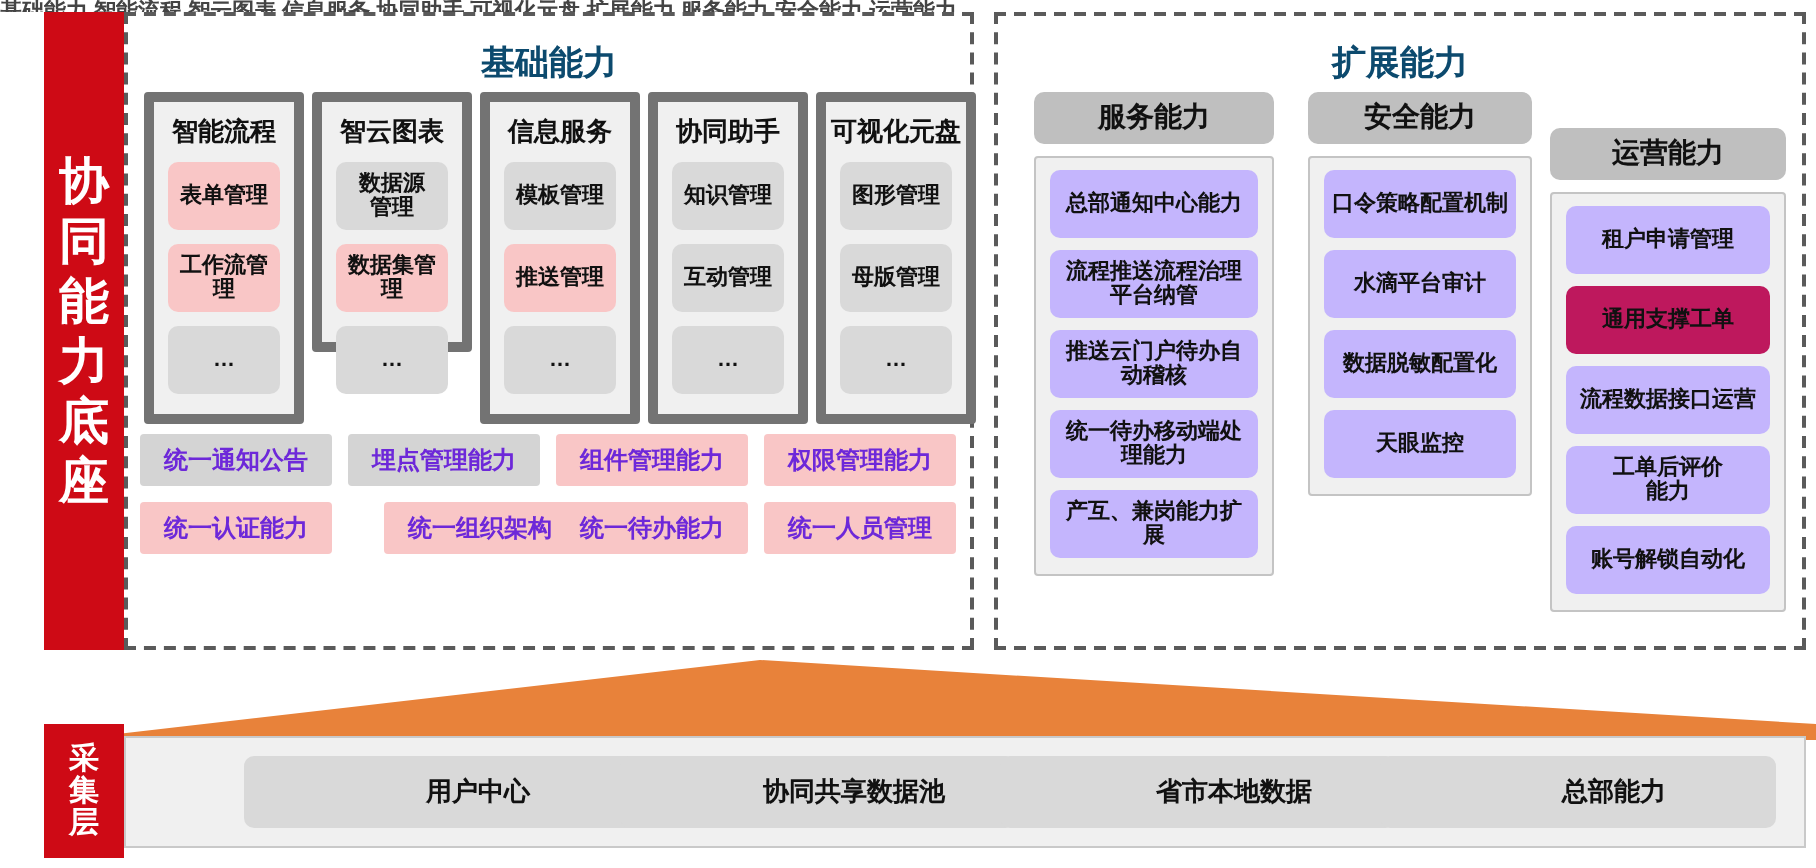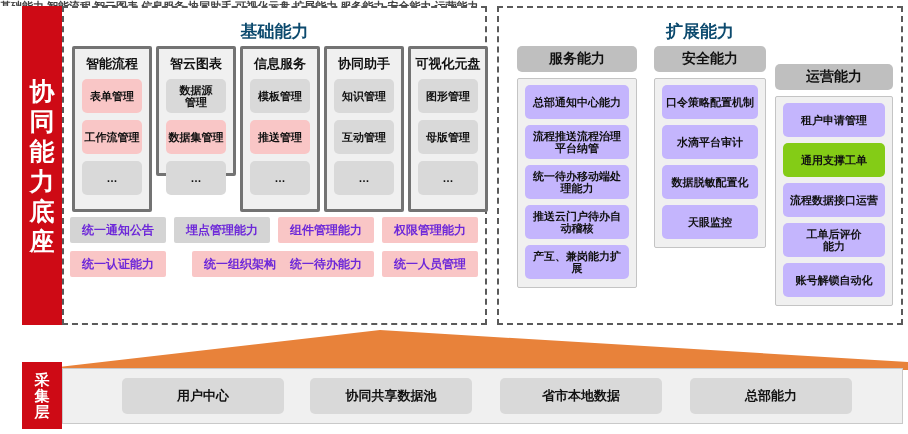--- a/index.html
+++ b/index.html
@@ -73,21 +73,21 @@
     left: 0; right: 0;
     text-align: center;
     font-size: 17px;
     font-weight: bold;
     color: #0c4a6e;
   }
 
   
   .col-card {
     position: absolute;
-    border: 3px solid #737373;
+    border: 5px solid #737373;
     background: #f0f0f0;
     box-sizing: border-box;
     border-radius: 2px;
   }
   .col-card .col-head {
     text-align: center;
     font-size: 13px;
     font-weight: bold;
     color: #111;
     margin-top: 6px;
@@ -156,21 +156,21 @@
     align-items: center;
     justify-content: center;
     text-align: center;
     line-height: 12px;
     margin-bottom: 6px;
     box-sizing: border-box;
     padding: 2px 3px;
     height: 34px;
   }
   .ext-chip.pink { background: #c4b5fd; }
-  .ext-chip.gray { background: #84cc16; }
+  .ext-chip.gray { background: #be185d; }
 
   
   #orange-wedge {
     position: absolute;
     left: 50px; top: 330px;
     width: 858px; height: 40px;
   }
 
   
   #collect-box {
@@ -186,20 +186,21 @@
     top: 378px;
     height: 36px;
     background: #d9d9d9;
     border-radius: 5px;
     display: flex;
     align-items: center;
     justify-content: center;
     font-size: 13px;
     font-weight: bold;
     color: #111;
+    padding-left: 36px;
   }
 </style>
 </head>
 <body>
 
 <div class="top-sliver">
   <span>基础能力  智能流程  智云图表  信息服务  协同助手  可视化元盘  扩展能力  服务能力  安全能力  运营能力</span>
 </div>
 
 <div class="red-bar" id="base-red-bar">
@@ -245,22 +246,22 @@
     </div>
   </div>
 
 <div class="dashed-panel" id="ext-panel">
   <div class="panel-title">扩展能力</div>
 <div class="ext-col" style="left: 18px; top: 38px; width: 120px;">
       <div class="ext-head">服务能力</div>
       <div class="ext-body">
         <div class="ext-chip pink">总部通知中心能力</div>
         <div class="ext-chip pink">流程推送流程治理<br>平台纳管</div>
+        <div class="ext-chip pink">推送云门户待办自<br>动稽核</div>
         <div class="ext-chip pink">统一待办移动端处<br>理能力</div>
-        <div class="ext-chip pink">推送云门户待办自<br>动稽核</div>
         <div class="ext-chip pink">产互、兼岗能力扩<br>展</div>
       </div>
     </div>
     <div class="ext-col" style="left: 155px; top: 38px; width: 112px;">
       <div class="ext-head">安全能力</div>
       <div class="ext-body">
         <div class="ext-chip pink">口令策略配置机制</div>
         <div class="ext-chip pink">水滴平台审计</div>
         <div class="ext-chip pink">数据脱敏配置化</div>
         <div class="ext-chip pink">天眼监控</div>

